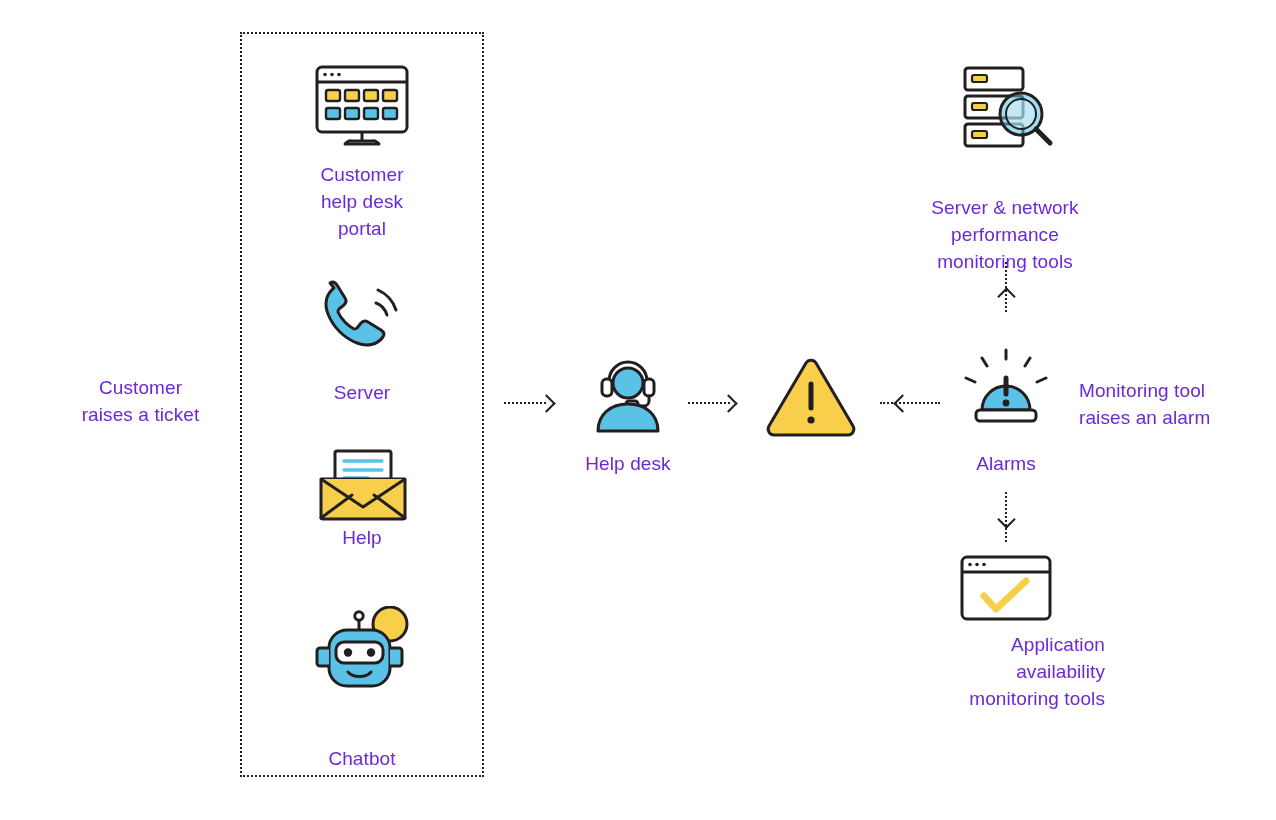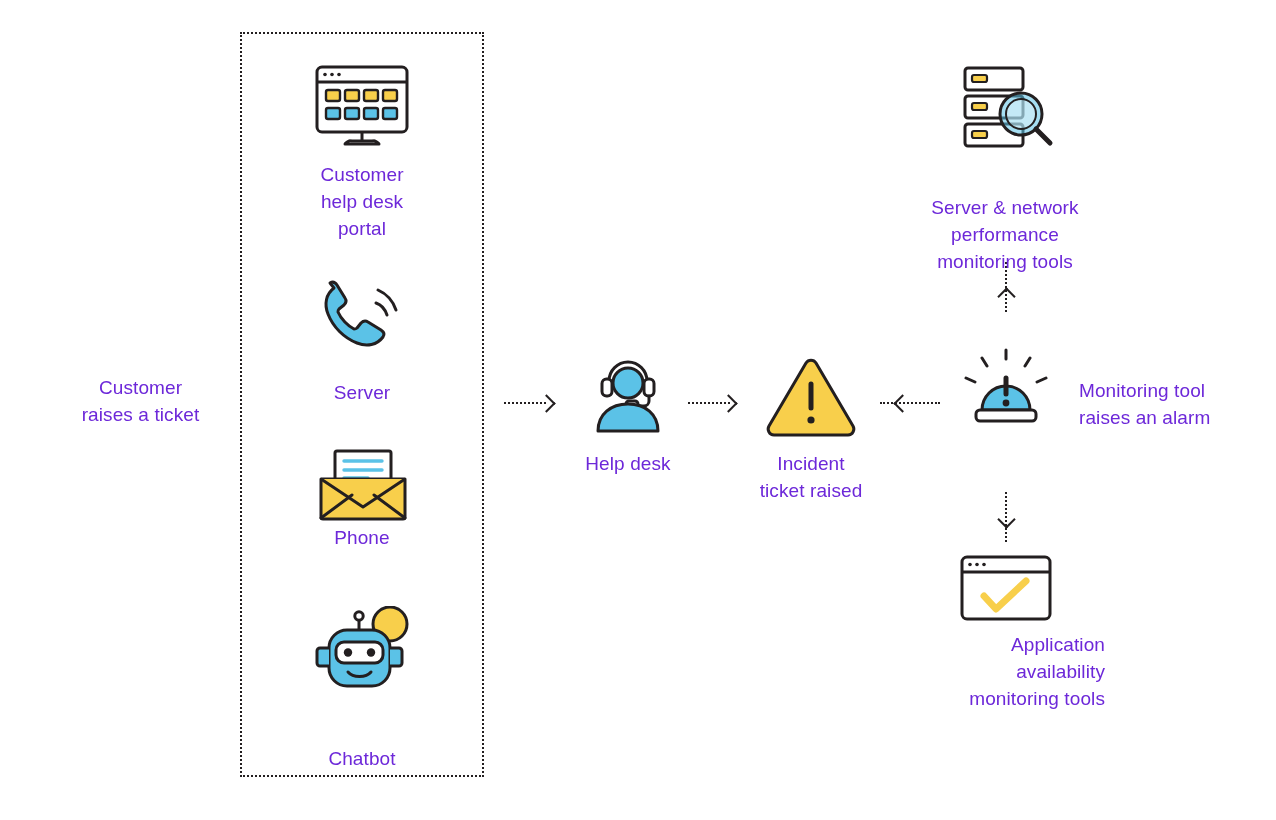--- a/index.html
+++ b/index.html
@@ -115,21 +115,21 @@
     <svg width="94" height="80" viewBox="0 0 94 80" fill="none">
       <rect x="19" y="5" width="56" height="34" rx="2" fill="#ffffff" stroke="#231f20" stroke-width="3"></rect>
       <path d="M28 15 h38" stroke="#5bc2e7" stroke-width="3.4" stroke-linecap="round"></path>
       <path d="M28 24 h38" stroke="#5bc2e7" stroke-width="3.4" stroke-linecap="round"></path>
       <path d="M28 32 h24" stroke="#5bc2e7" stroke-width="3.4" stroke-linecap="round"></path>
       <path d="M5 33 h84 v38 a2 2 0 0 1 -2 2 h-80 a2 2 0 0 1 -2 -2 z" fill="#f8cf4b" stroke="#231f20" stroke-width="3" stroke-linejoin="round"></path>
       <path d="M5 33 l42 28 l42 -28" fill="#f8cf4b" stroke="#231f20" stroke-width="3" stroke-linejoin="round"></path>
       <path d="M5 72 l31 -23 M89 72 l-31 -23" stroke="#231f20" stroke-width="3" stroke-linecap="round"></path>
     </svg>
   </div>
-  <div class="label" style="left:282px; top:524px; width:160px;">Phone</div>
+  <div class="label" style="left:282px; top:524px; width:160px;">Help</div>
 
   <div class="icon" style="left:312px; top:606px;">
     <svg width="100" height="86" viewBox="0 0 100 86" fill="none">
       <circle cx="78" cy="18" r="17" fill="#f8cf4b" stroke="#231f20" stroke-width="3"></circle>
       <path d="M47 14 v10" stroke="#231f20" stroke-width="3" stroke-linecap="round"></path>
       <circle cx="47" cy="10" r="4.2" fill="#ffffff" stroke="#231f20" stroke-width="3"></circle>
       <rect x="17" y="24" width="61" height="56" rx="18" fill="#5bc2e7" stroke="#231f20" stroke-width="3"></rect>
       <path d="M17 42 h-9 a3 3 0 0 0 -3 3 v12 a3 3 0 0 0 3 3 h9" stroke="#231f20" stroke-width="3" fill="#5bc2e7"></path>
       <path d="M78 42 h9 a3 3 0 0 1 3 3 v12 a3 3 0 0 1 -3 3 h-9" stroke="#231f20" stroke-width="3" fill="#5bc2e7"></path>
       <rect x="24" y="36" width="47" height="21" rx="8" fill="#ffffff" stroke="#231f20" stroke-width="3"></rect>
@@ -159,35 +159,34 @@
   <div class="dotline" style="left:688px; top:402px; width:42px;"></div>
   <div class="arrowhead arrow-right" style="left:722px; top:397px;"></div>
 
   <div class="icon" style="left:764px; top:356px;">
     <svg width="94" height="82" viewBox="0 0 94 82" fill="none">
       <path d="M42 7 a6 6 0 0 1 10 0 l37 63 a6 6 0 0 1 -5 9 h-74 a6 6 0 0 1 -5 -9 z" fill="#f8cf4b" stroke="#231f20" stroke-width="3" stroke-linejoin="round"></path>
       <path d="M47 28 v24" stroke="#231f20" stroke-width="5" stroke-linecap="round"></path>
       <circle cx="47" cy="64" r="3.6" fill="#231f20"></circle>
     </svg>
   </div>
-  <div class="label" style="left:731px; top:450px; width:160px;">Incident
-ticket raised</div>
 
   <div class="dotline" style="left:880px; top:402px; width:60px;"></div>
   <div class="arrowhead arrow-left" style="left:896px; top:397px;"></div>
 
   <div class="icon" style="left:960px; top:348px;">
     <svg width="92" height="86" viewBox="0 0 92 86" fill="none">
       <path d="M46 2 v9 M22 10 l5 8 M70 10 l-5 8 M6 30 l9 4 M86 30 l-9 4" stroke="#231f20" stroke-width="3" stroke-linecap="round"></path>
       <path d="M22 62 a24 24 0 0 1 48 0 z" fill="#5bc2e7" stroke="#231f20" stroke-width="3" stroke-linejoin="round"></path>
       <rect x="16" y="62" width="60" height="11" rx="4" fill="#ffffff" stroke="#231f20" stroke-width="3"></rect>
       <path d="M46 30 v16" stroke="#231f20" stroke-width="5" stroke-linecap="round"></path>
       <circle cx="46" cy="55" r="3.4" fill="#231f20"></circle>
     </svg>
   </div>
+  <div class="label" style="left:926px; top:450px; width:160px;">Alarms</div>
 
   <div class="label" style="left:1079px; top:377px; width:200px; text-align:left;">Monitoring tool
 raises an alarm</div>
 
   <div class="dotline-v" style="left:1005px; top:262px; height:50px;"></div>
   <div class="arrowhead arrow-up" style="left:1000px; top:290px;"></div>
 
   <div class="icon" style="left:957px; top:62px;">
     <svg width="100" height="98" viewBox="0 0 100 98" fill="none">
       <rect x="8" y="6" width="58" height="22" rx="3" fill="#ffffff" stroke="#231f20" stroke-width="3"></rect>

